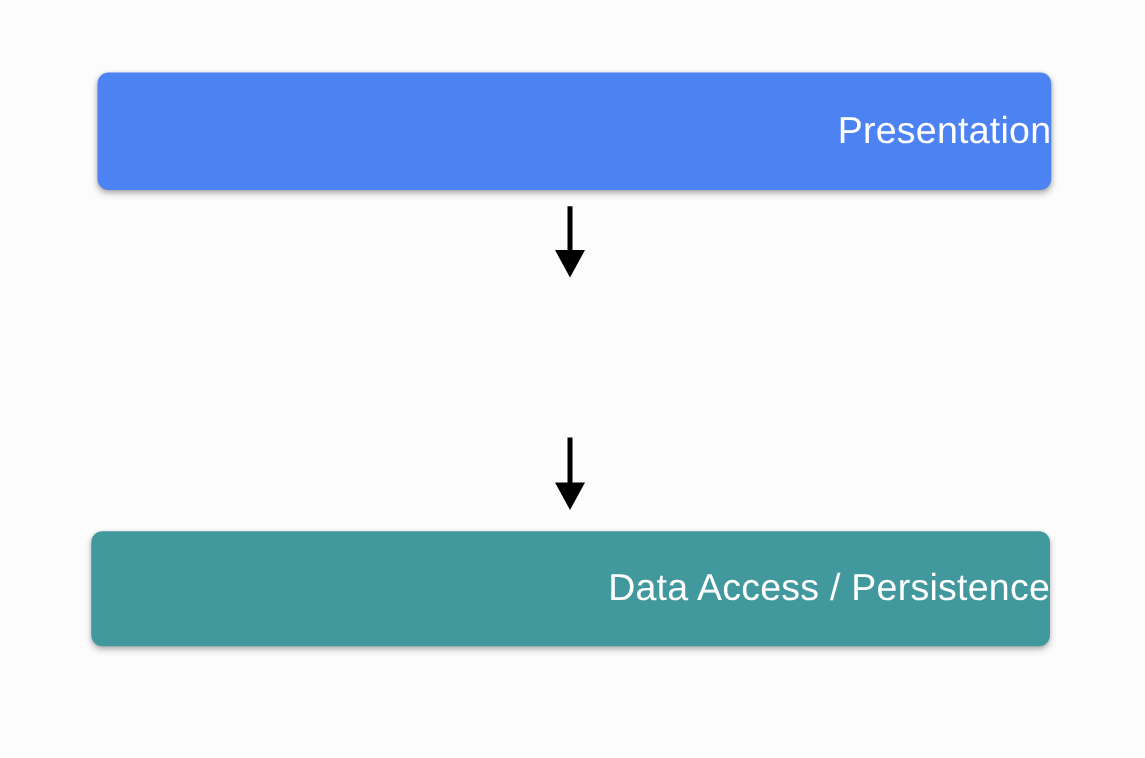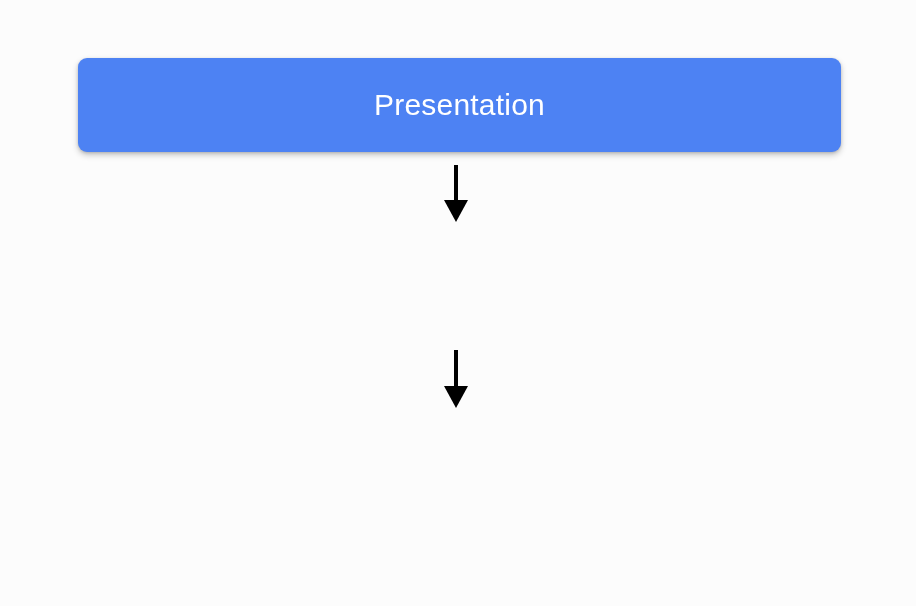--- a/index.html
+++ b/index.html
@@ -22,21 +22,21 @@
     background: #fcfcfc;
   }
 
   
   .layer-box {
     position: absolute;
     box-sizing: border-box;
     border-radius: 9px;
     display: flex;
     align-items: center;
-    justify-content: center;
+    justify-content: flex-end;
     box-shadow: 0 3px 6px rgba(0, 0, 0, 0.22),
                 0 1px 3px rgba(0, 0, 0, 0.14);
   }
 
   .layer-label {
     color: #ffffff;
     font-family: "Liberation Sans", sans-serif;
     font-size: 30px;
     font-weight: 400;
     letter-spacing: 0.2px;
@@ -97,14 +97,17 @@
     <line x1="26" y1="3" x2="26" y2="40" stroke="#000000" stroke-width="4"></line>
     <polygon points="14,38 38,38 26,60" fill="#000000"></polygon>
   </svg>
 
 
   <svg class="connector-arrow" id="connector-business-data" viewBox="0 0 52 66">
     <line x1="26" y1="4" x2="26" y2="42" stroke="#000000" stroke-width="4"></line>
     <polygon points="14,40 38,40 26,62" fill="#000000"></polygon>
   </svg>
 
+  <div class="layer-box" id="layer-data" style="background-color:#41999e;">
+    <span class="layer-label" style="color: rgb(255, 255, 255);">Data Access / Persistence</span>
+  </div>
 
 </div>
 
 </body></html>

